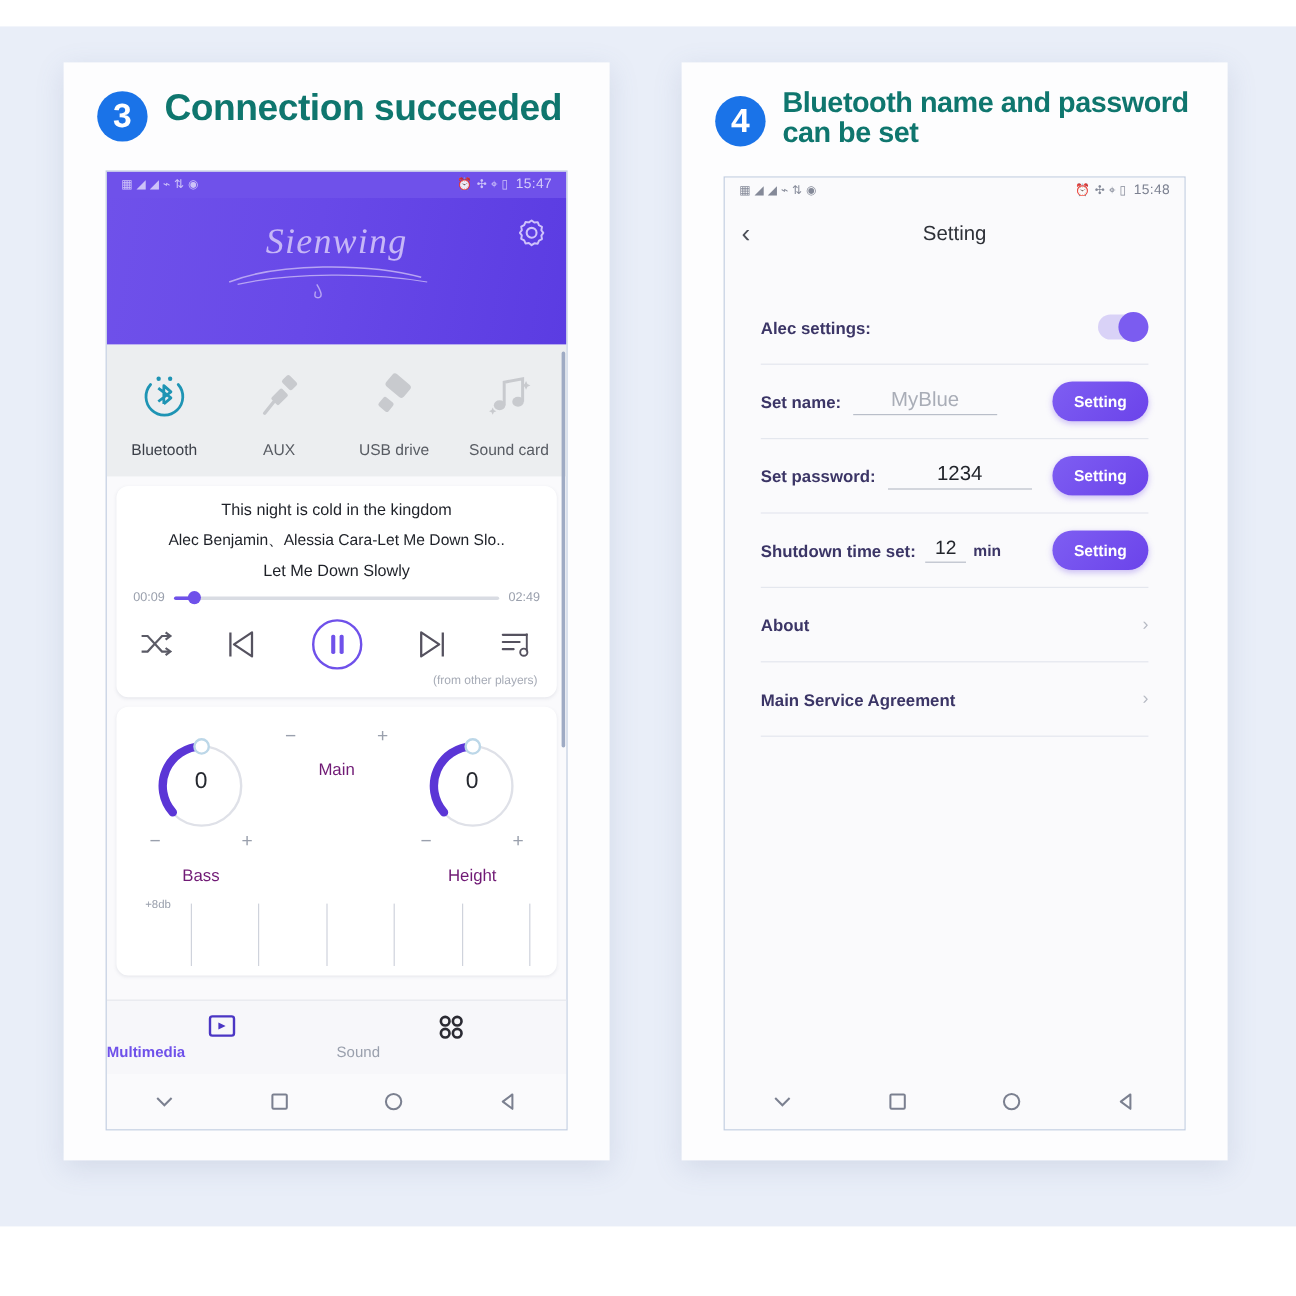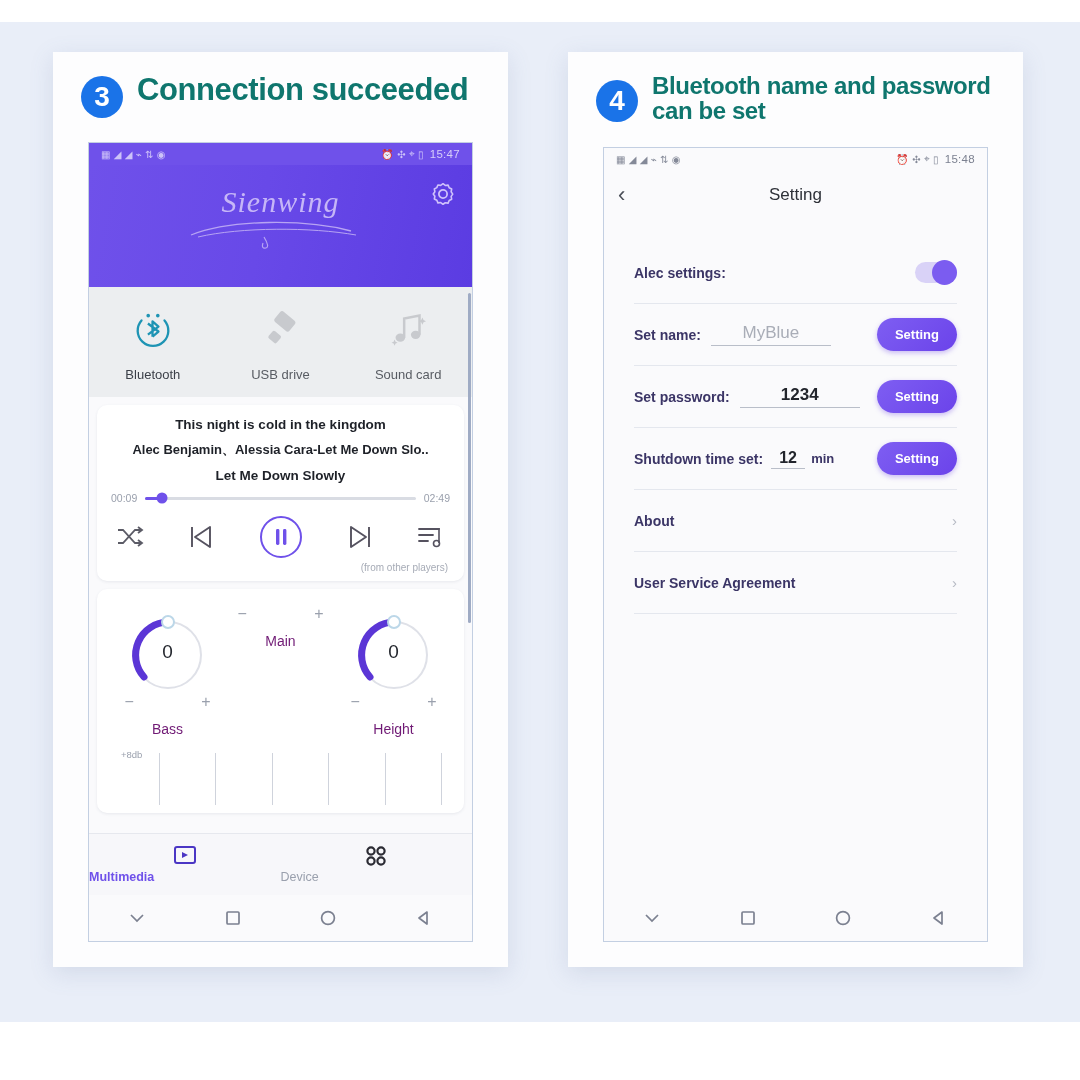--- a/index.html
+++ b/index.html
@@ -93,21 +93,21 @@
     margin-top: 10px; font-size: 13px; color: #585c63; line-height: 1.25;
   }
   .src.active .src-label { color: #3c4049; }
 
   
   .card {
     background: #ffffff; border-radius: 10px;
     margin: 8px 8px 0; padding: 12px 14px 8px;
     box-shadow: 0 1px 3px rgba(70,80,110,.10);
   }
-  .trk-line { text-align: center; font-size: 13.5px; font-weight: 700; color: #1e2128; margin-bottom: 9px; }
+  .trk-line { text-align: center; font-size: 13.5px; font-weight: 400; color: #1e2128; margin-bottom: 9px; }
   .trk-line.sub { font-size: 13px; }
   .seek { display: flex; align-items: center; gap: 8px; margin: 6px 0 4px; }
   .seek .t { font-size: 10.5px; color: #9aa0ad; }
   .seek-rail {
     flex: 1; height: 3px; background: #d9dce3; border-radius: 2px; position: relative;
   }
   .seek-fill { position: absolute; left: 0; top: 0; bottom: 0; width: 6%; background: #6f51ea; border-radius: 2px; }
   .seek-knob {
     position: absolute; left: 6%; top: 50%; transform: translate(-50%,-50%);
     width: 11px; height: 11px; border-radius: 50%; background: #6f51ea;
@@ -179,21 +179,21 @@
   .toggle .knob2 {
     position: absolute; right: 0; top: -2px; width: 25px; height: 25px;
     border-radius: 50%; background: #7b5cf0;
   }
   .field {
     border-bottom: 1.5px solid #b9bec9;
     min-width: 120px; text-align: center; padding: 0 8px 2px; margin: 0 10px;
     font-size: 17px;
   }
   .field.placeholder { color: #a9adb7; }
-  .field.value { color: #22252c; font-weight: 700; }
+  .field.value { color: #22252c; font-weight: 400; }
   .field.small { min-width: 34px; font-size: 16px; margin: 0 6px 0 8px; padding-bottom: 1px; }
   .unit { font-size: 13px; color: #3b3566; font-weight: bold; }
   .btn-setting {
     background: linear-gradient(135deg,#7e5ef2,#6b43ea);
     color: #fff; font-size: 13px; font-weight: 700;
     border: none; border-radius: 18px; padding: 9px 18px;
     box-shadow: 0 2px 5px rgba(110,70,230,.35);
   }
   .chev { color: #b6bac4; font-size: 15px; }
   svg { display: block; }
@@ -251,20 +251,30 @@
         <div class="src active">
           <div class="src-icon">
             <svg width="46" height="46" viewBox="0 0 48 48">
               <path d="M12 14 A16 16 0 1 0 36 14" fill="none" stroke="#1e94b4" stroke-width="2.4" stroke-linecap="round"></path>
               <circle cx="19" cy="9" r="1.9" fill="#1e94b4"></circle>
               <circle cx="29" cy="9" r="1.9" fill="#1e94b4"></circle>
               <path d="M23.5 31 V15 l6.2 5.4 -11 8.4 M23.5 31 l6.2-5.4 -11-8.4" fill="none" stroke="#1e94b4" stroke-width="2.4" stroke-linejoin="round"></path>
             </svg>
           </div>
           <div class="src-label">Bluetooth</div>
+        </div>
+        <div class="src">
+          <div class="src-icon">
+            <svg width="46" height="46" viewBox="0 0 48 48">
+              <rect x="27" y="8" width="12" height="9" rx="2" transform="rotate(45 33 12)" fill="#c8cace"></rect>
+              <rect x="20" y="18" width="9" height="13" rx="1.5" transform="rotate(45 24 24)" fill="#c8cace"></rect>
+              <path d="M19 29 L11 39" stroke="#c8cace" stroke-width="3" stroke-linecap="round"></path>
+            </svg>
+          </div>
+          <div class="src-label">AUX</div>
         </div>
         <div class="src">
           <div class="src-icon">
             <svg width="46" height="46" viewBox="0 0 48 48">
               <rect x="18" y="8" width="20" height="14" rx="3" transform="rotate(40 28 15)" fill="#c8cace"></rect>
               <rect x="12" y="26" width="11" height="10" rx="2" transform="rotate(40 17 31)" fill="#c8cace"></rect>
             </svg>
           </div>
           <div class="src-label">USB drive</div>
         </div>
@@ -395,21 +405,21 @@
           </svg>
           <div class="tab-label">Multimedia</div>
         </div>
         <div class="tab">
           <svg width="26" height="22" viewBox="0 0 26 22" style="margin:0 auto">
             <circle cx="8" cy="6" r="3.6" fill="none" stroke="#2b2b33" stroke-width="2.2"></circle>
             <circle cx="18" cy="6" r="3.6" fill="none" stroke="#2b2b33" stroke-width="2.2"></circle>
             <circle cx="8" cy="16" r="3.6" fill="none" stroke="#2b2b33" stroke-width="2.2"></circle>
             <circle cx="18" cy="16" r="3.6" fill="none" stroke="#2b2b33" stroke-width="2.2"></circle>
           </svg>
-          <div class="tab-label">Device</div>
+          <div class="tab-label">Sound</div>
         </div>
       </div>
 
       <div class="navbar">
         <svg width="20" height="20" viewBox="0 0 20 20">
             <path d="M4 7l6 6 6-6" fill="none" stroke="#7b8090" stroke-width="1.7"></path>
           </svg>
         <svg width="20" height="20" viewBox="0 0 20 20">
             <rect x="4" y="4" width="12" height="12" rx="1" fill="none" stroke="#7b8090" stroke-width="1.7"></rect>
           </svg>
@@ -484,21 +494,21 @@
           <button class="btn-setting">Setting</button>
         </div>
 
         <div class="set-row">
           <span class="set-label">About</span>
           <span class="spacer"></span>
           <span class="chev">›</span>
         </div>
 
         <div class="set-row">
-          <span class="set-label">User Service Agreement</span>
+          <span class="set-label">Main Service Agreement</span>
           <span class="spacer"></span>
           <span class="chev">›</span>
         </div>
       </div>
 
       <div class="navbar">
         <svg width="20" height="20" viewBox="0 0 20 20">
             <path d="M4 7l6 6 6-6" fill="none" stroke="#7b8090" stroke-width="1.7"></path>
           </svg>
         <svg width="20" height="20" viewBox="0 0 20 20">

